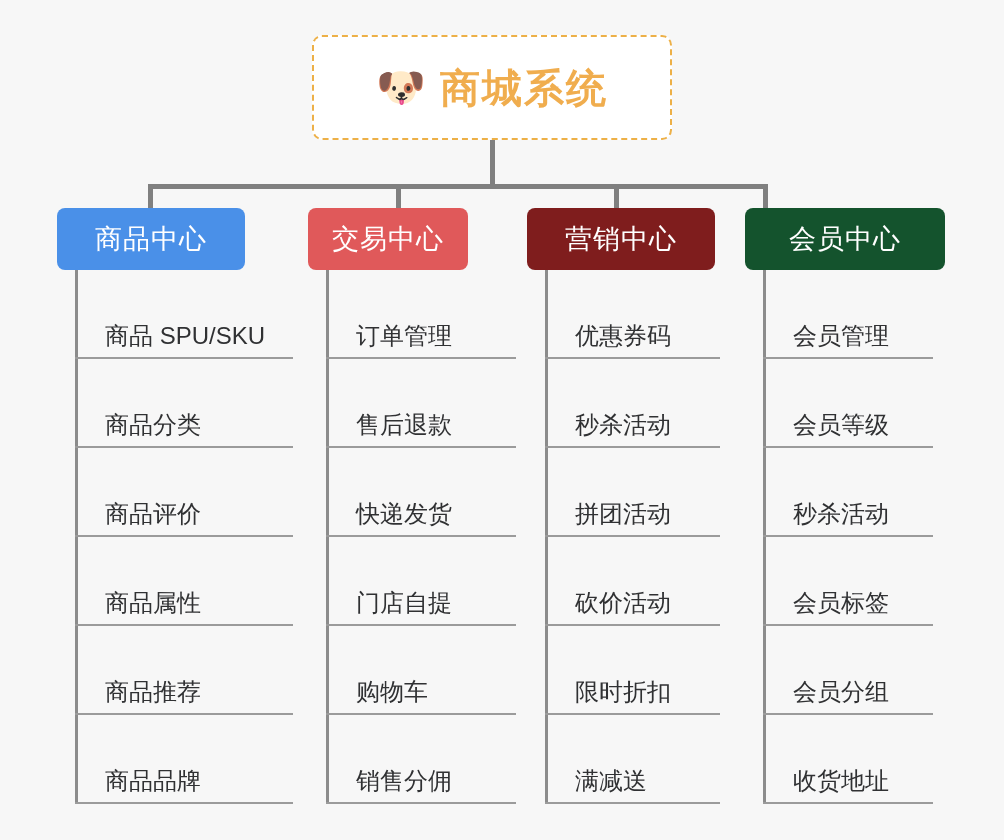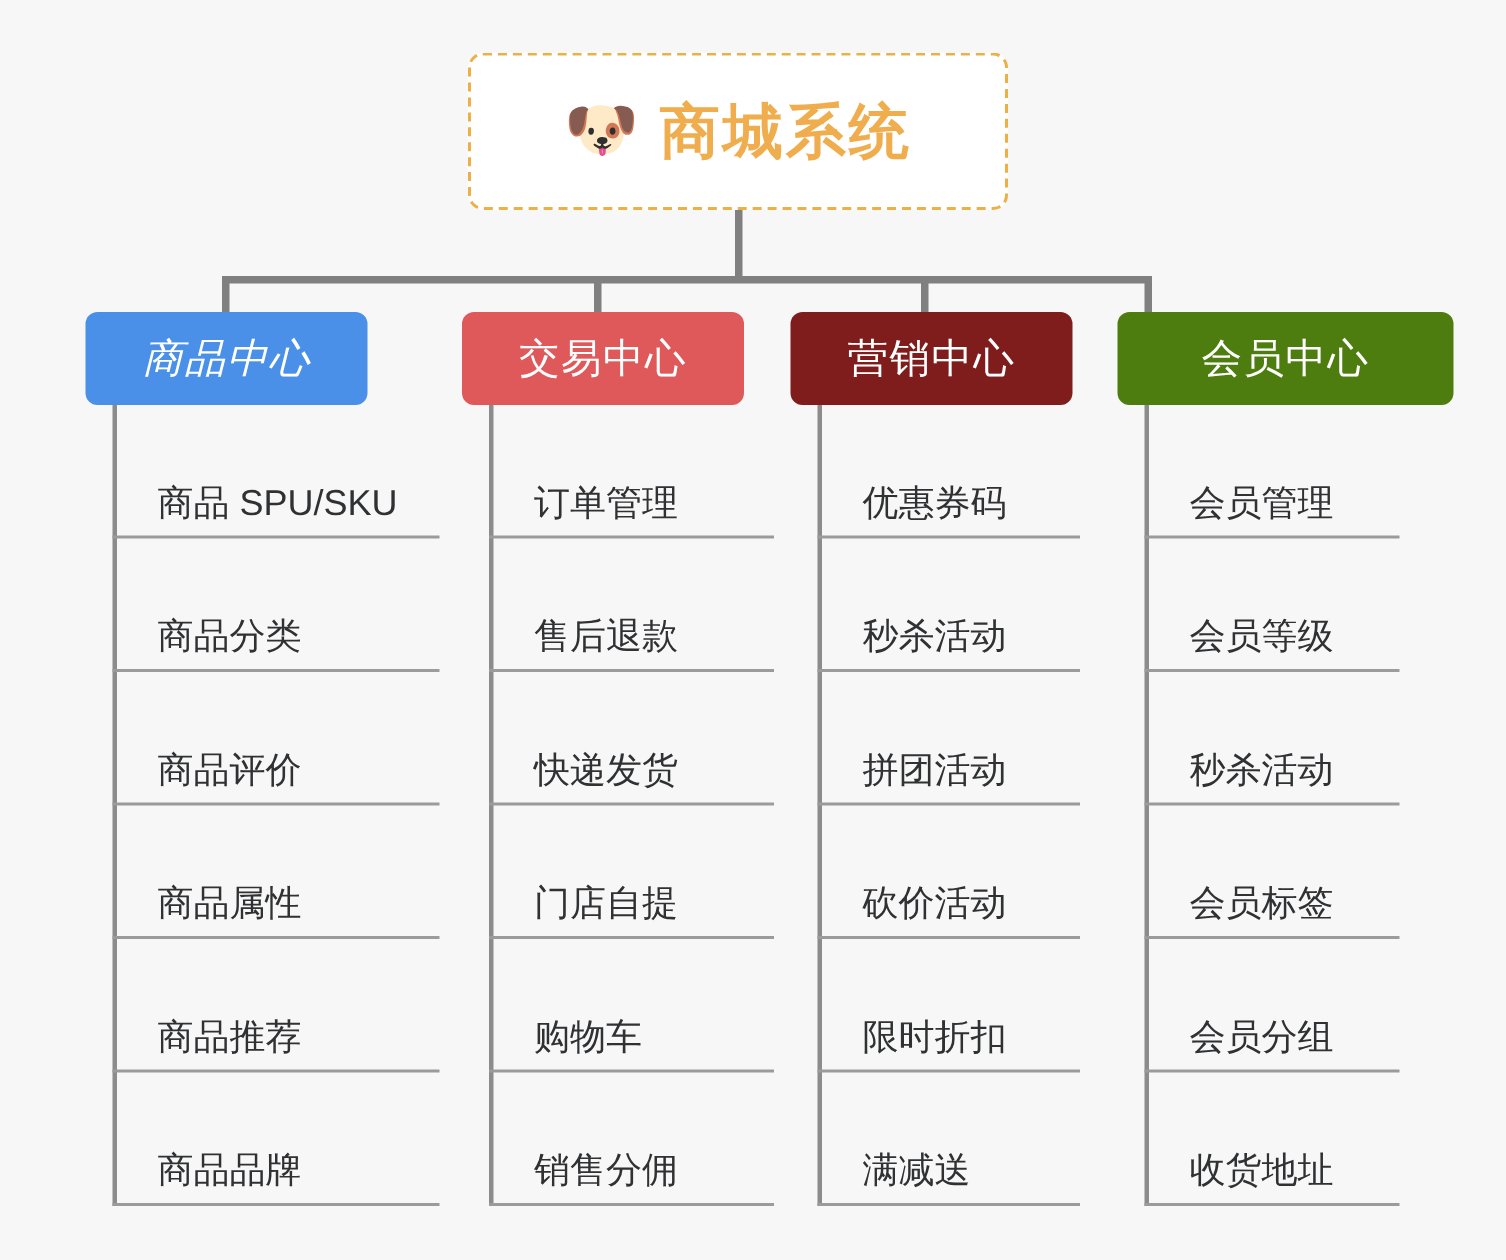--- a/index.html
+++ b/index.html
@@ -131,21 +131,21 @@
   </div>
 
   <div class="conn conn-v-root"></div>
   <div class="conn conn-h-main"></div>
   <div class="conn conn-drop" style="left:148px"></div>
   <div class="conn conn-drop" style="left:396px"></div>
   <div class="conn conn-drop" style="left:614px"></div>
   <div class="conn conn-drop" style="left:763px"></div>
 
   <div class="column" id="col-0" style="left:57px;width:188px">
-      <div class="cat-box" style="width: 188px; background: rgb(74, 144, 232); font-style: italic;">
+      <div class="cat-box" style="width: 188px; background: rgb(74, 144, 232);">
         <span>商品中心</span>
       </div>
       <div class="spine" style="left: 18px; height: 534px;"></div>
       <div class="leaves" style="left: 18px; width: 218px;">
         <div class="leaf">
           <span class="leaf-label">商品 SPU/SKU</span>
         </div>
         <div class="leaf">
           <span class="leaf-label">商品分类</span>
         </div>
@@ -157,21 +157,21 @@
         </div>
         <div class="leaf">
           <span class="leaf-label">商品推荐</span>
         </div>
         <div class="leaf">
           <span class="leaf-label">商品品牌</span>
         </div>
       </div>
     </div>
   <div class="column" id="col-1" style="left:308px;width:188px">
-      <div class="cat-box" style="width: 188px; background: rgb(224, 89, 90);">
+      <div class="cat-box" style="width: 160px; background: rgb(224, 89, 90);">
         <span>交易中心</span>
       </div>
       <div class="spine" style="left: 18px; height: 534px;"></div>
       <div class="leaves" style="left: 18px; width: 190px;">
         <div class="leaf">
           <span class="leaf-label">订单管理</span>
         </div>
         <div class="leaf">
           <span class="leaf-label">售后退款</span>
         </div>
@@ -209,21 +209,21 @@
         </div>
         <div class="leaf">
           <span class="leaf-label">限时折扣</span>
         </div>
         <div class="leaf">
           <span class="leaf-label">满减送</span>
         </div>
       </div>
     </div>
   <div class="column" id="col-3" style="left:745px;width:188px">
-      <div class="cat-box" style="width: 224px; background: #4d7c0f;">
+      <div class="cat-box" style="width: 200px; background: #14532d;">
         <span>会员中心</span>
       </div>
       <div class="spine" style="left: 18px; height: 534px;"></div>
       <div class="leaves" style="left: 18px; width: 170px;">
         <div class="leaf">
           <span class="leaf-label">会员管理</span>
         </div>
         <div class="leaf">
           <span class="leaf-label">会员等级</span>
         </div>

